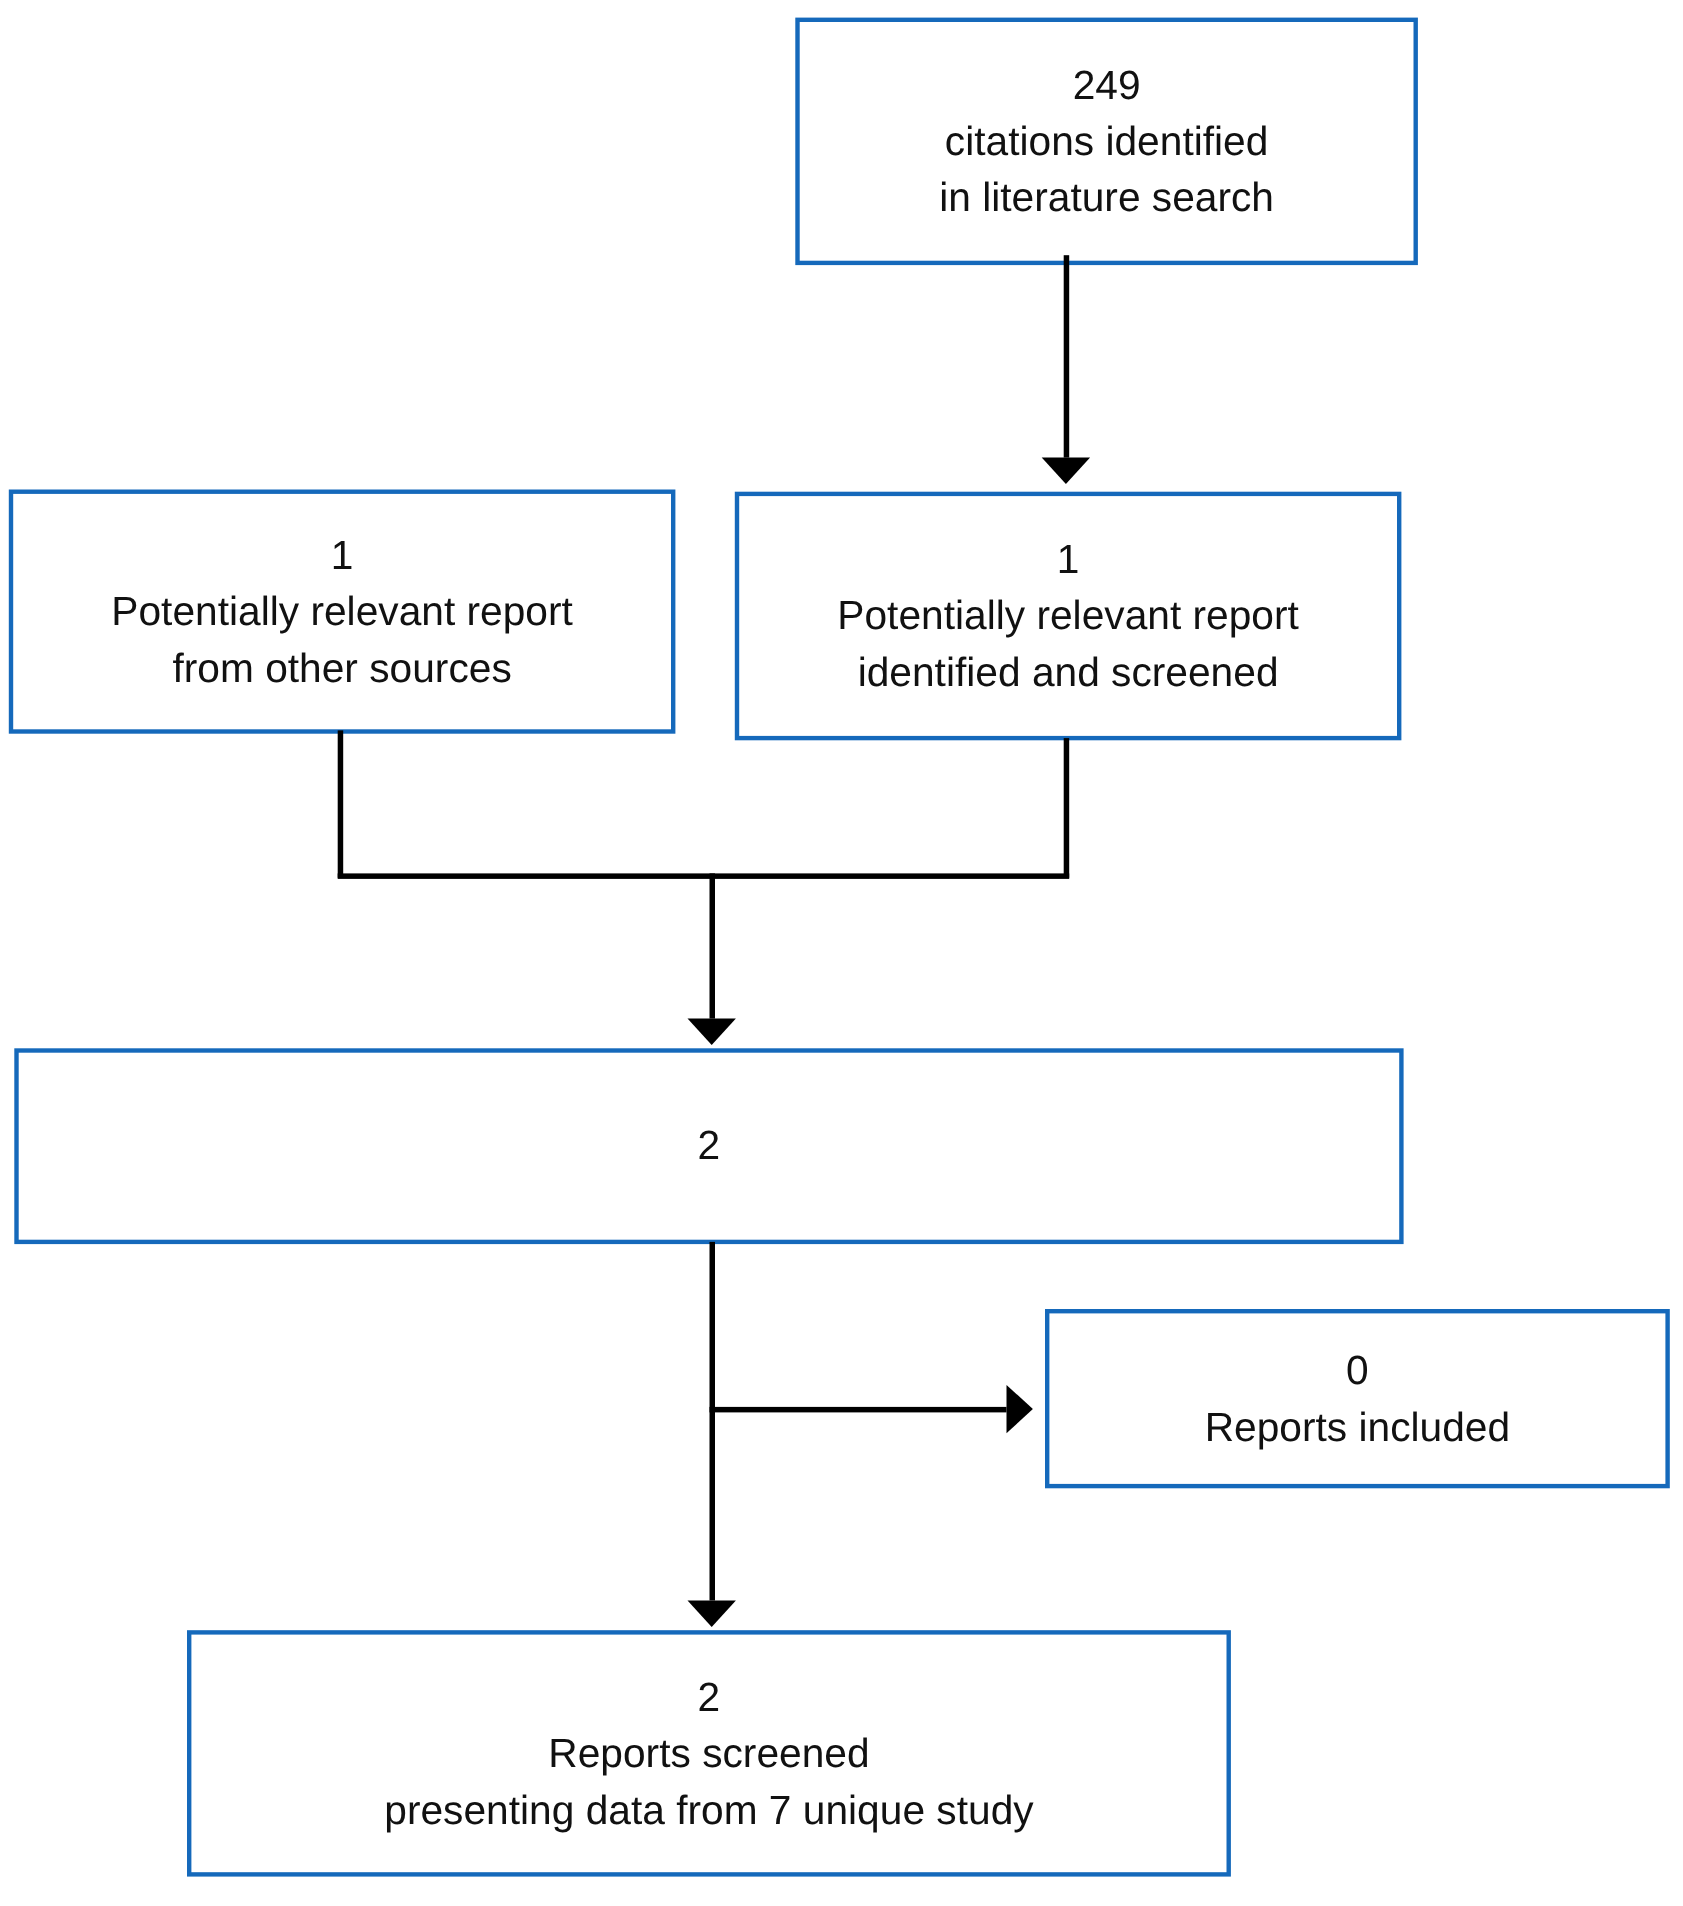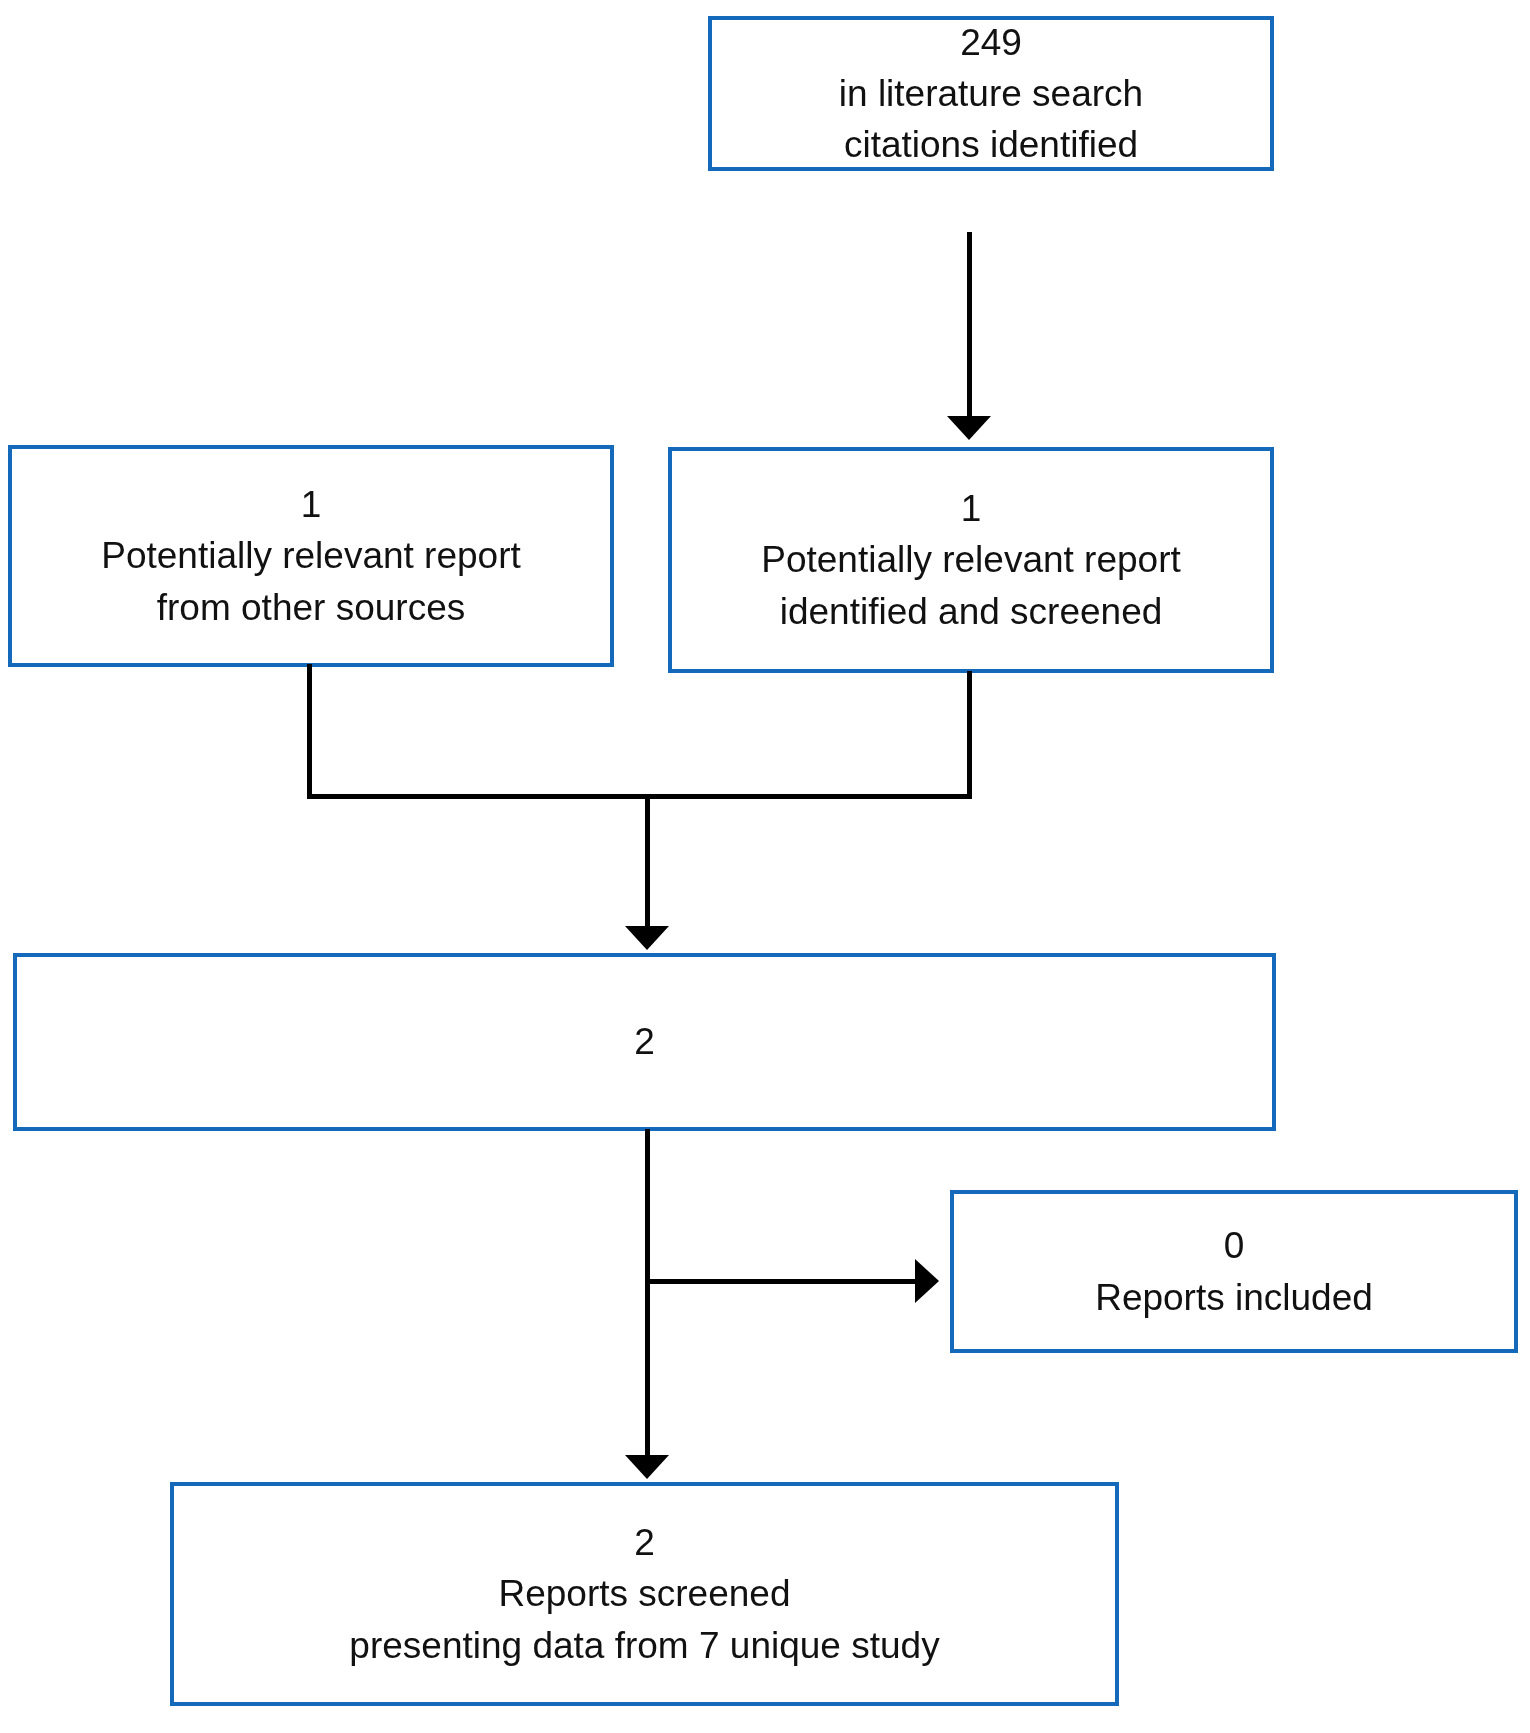--- a/index.html
+++ b/index.html
@@ -39,21 +39,21 @@
     border-right:22px solid transparent;
     border-top:24px solid var(--line);
   }
   .head-right{
     position:absolute;width:0;height:0;
     border-top:22px solid transparent;
     border-bottom:22px solid transparent;
     border-left:24px solid var(--line);
   }
 
-  #box-citations{left:708px;top:16px;width:566px;height:155px;}
+  #box-citations{left:723px;top:16px;width:566px;height:225px;}
   #box-sources{left:8px;top:445px;width:606px;height:222px;}
   #box-screened{left:668px;top:447px;width:606px;height:226px;}
   #box-total{left:13px;top:953px;width:1263px;height:178px;}
   #box-excluded{left:950px;top:1190px;width:568px;height:163px;}
   #box-included{left:170px;top:1482px;width:949px;height:224px;}
 
   #arrow-top-line{left:967px;top:232px;width:5px;height:184px;}
   #arrow-top-head{left:947px;top:416px;}
   #sources-drop{left:307px;top:664px;width:5px;height:134px;}
   #screened-drop{left:967px;top:671px;width:5px;height:127px;}
@@ -65,22 +65,22 @@
   #branch-line{left:645px;top:1279px;width:270px;height:5px;}
   #branch-head{left:915px;top:1259px;}
 </style>
 </head>
 <body>
 
 <div class="stage">
 
   <div class="box" id="box-citations">
     <div class="bl">249</div>
+    <div class="bl">citations identified</div>
     <div class="bl">in literature search</div>
-    <div class="bl">citations identified</div>
   </div>
 
   <div class="box" id="box-sources">
     <div class="bl">1</div>
     <div class="bl">Potentially relevant report</div>
     <div class="bl">from other sources</div>
   </div>
 
   <div class="box" id="box-screened">
     <div class="bl">1</div>

